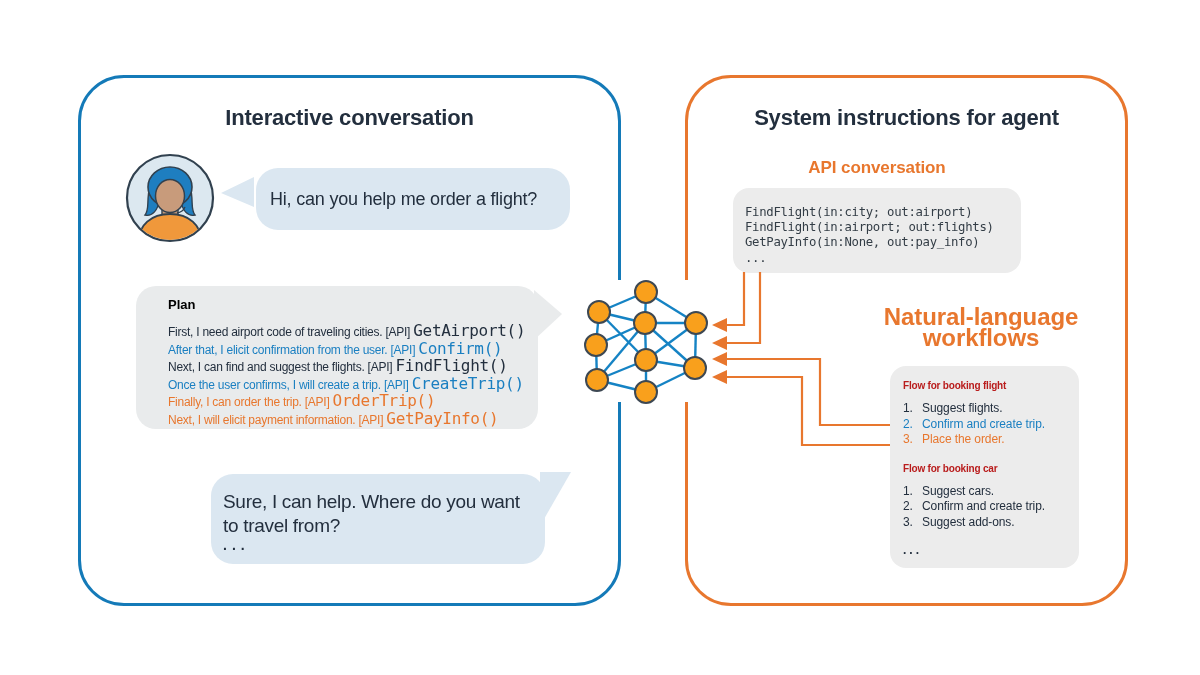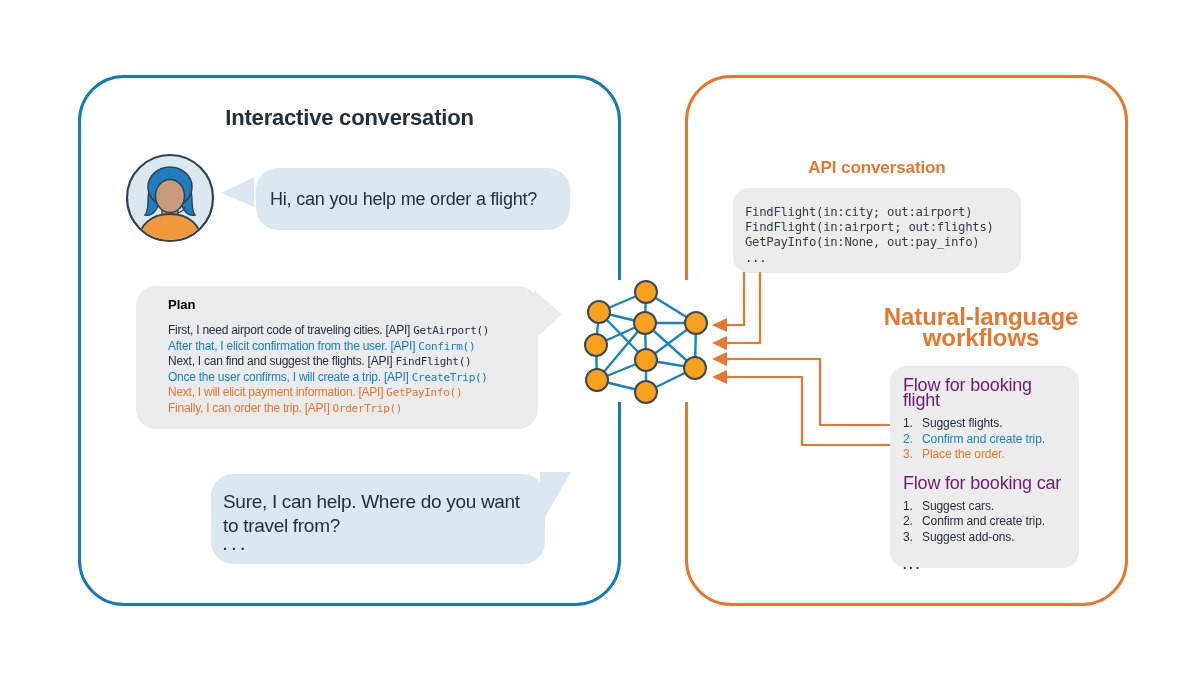--- a/index.html
+++ b/index.html
@@ -26,42 +26,42 @@
     left:175px;top:90px;width:314px;height:62px;border-radius:22px;background:#dbe7f1;
     display:flex;align-items:center;padding-left:14px;
     font-size:18px;letter-spacing:-0.2px;color:#232f3e;white-space:nowrap;
   }
   #bubble-plan{
     left:55px;top:208px;width:402px;height:143px;border-radius:20px;background:#e9ebec;
     padding:11px 8px 0 32px;
   }
   .plan-heading{font-size:13px;font-weight:bold;line-height:15px;margin-bottom:11px;color:#000000;}
   .plan-line{font-size:12px;line-height:15.5px;letter-spacing:-0.25px;white-space:nowrap;}
-  .plan-line .mono{font-family:"DejaVu Sans Mono",monospace;font-size:11px;letter-spacing:-0.3px;}
+  .plan-line .mono{font-family:"DejaVu Sans Mono",monospace;font-size:16px;letter-spacing:-0.3px;}
   #bubble-agent{
     left:130px;top:396px;width:334px;height:90px;border-radius:22px;background:#dbe7f1;
     padding:16px 10px 0 12px;
     font-size:19px;line-height:24px;letter-spacing:-0.3px;color:#232f3e;
   }
   .dots{font-size:14px;letter-spacing:5px;line-height:14px;font-weight:bold;color:#232f3e;}
 
   
   .section-heading{
     position:absolute;text-align:center;color:#e8772e;font-weight:bold;
   }
   #api-heading{left:45px;top:80px;width:288px;font-size:17px;letter-spacing:-0.1px;}
   #nl-heading{left:153px;top:228px;width:280px;font-size:24px;line-height:21px;letter-spacing:-0.1px;}
   .gray-box{position:absolute;background:#ececec;border-radius:16px;box-sizing:border-box;}
   #code-box{left:45px;top:110px;width:288px;height:85px;padding:17px 8px 0 12px;}
   .code-line{
     font-family:"DejaVu Sans Mono",monospace;font-size:12.3px;line-height:15.2px;
     letter-spacing:-0.3px;color:#333d46;white-space:nowrap;
   }
   #workflow-box{left:202px;top:288px;width:189px;height:202px;padding:12px 6px 0 13px;}
-  .flow-title{font-size:18px;font-weight:normal;letter-spacing:-0.2px;line-height:15px;color:#701a75;margin-bottom:8px;}
+  .flow-title{font-size:10px;font-weight:bold;letter-spacing:-0.2px;line-height:15px;color:#b91c1c;margin-bottom:8px;}
   .flow-list{margin-bottom:13px;}
   .step{display:flex;font-size:12px;line-height:15.5px;letter-spacing:-0.1px;}
   .step .num{width:19px;flex:none;}
   .wf-dots{font-size:12px;font-weight:bold;letter-spacing:3px;color:#232f3e;}
 
   .c-navy{color:#232f3e;}
   .c-blue{color:#1a7fc1;}
   .c-orange{color:#e8772e;}
 
   #overlay{position:absolute;left:0;top:0;width:1200px;height:675px;pointer-events:none;}
@@ -95,31 +95,32 @@
     <div class="bubble" id="bubble-user">
       <span>Hi, can you help me order a flight?</span>
     </div>
 
     <div class="bubble" id="bubble-plan">
       <div class="plan-heading">Plan</div>
       <div class="plan-line c-navy"><span>First, I need airport code of traveling cities. [API] </span><span class="mono">GetAirport()</span></div>
       <div class="plan-line c-blue"><span>After that, I elicit confirmation from the user. [API] </span><span class="mono">Confirm()</span></div>
       <div class="plan-line c-navy"><span>Next, I can find and suggest the flights. [API] </span><span class="mono">FindFlight()</span></div>
       <div class="plan-line c-blue"><span>Once the user confirms, I will create a trip. [API] </span><span class="mono">CreateTrip()</span></div>
+      <div class="plan-line c-orange"><span>Finally, I can order the trip. [API] </span><span class="mono">OrderTrip()</span></div>
       <div class="plan-line c-orange"><span>Next, I will elicit payment information. [API] </span><span class="mono">GetPayInfo()</span></div>
-      <div class="plan-line c-orange"><span>Finally, I can order the trip. [API] </span><span class="mono">OrderTrip()</span></div>
     </div>
 
     <div class="bubble" id="bubble-agent">
       <div>Sure, I can help. Where do you want to travel from?</div>
       <div class="dots">...</div>
     </div>
   </div>
 
   <div class="panel" id="right-panel">
+    <div class="panel-title">System instructions for agent</div>
 
     <div class="section-heading" id="api-heading">API conversation</div>
 
     <div class="gray-box" id="code-box">
       <div class="code-line">FindFlight(in:city; out:airport)</div>
       <div class="code-line">FindFlight(in:airport; out:flights)</div>
       <div class="code-line">GetPayInfo(in:None, out:pay_info)</div>
       <div class="code-line">...</div>
     </div>
 

